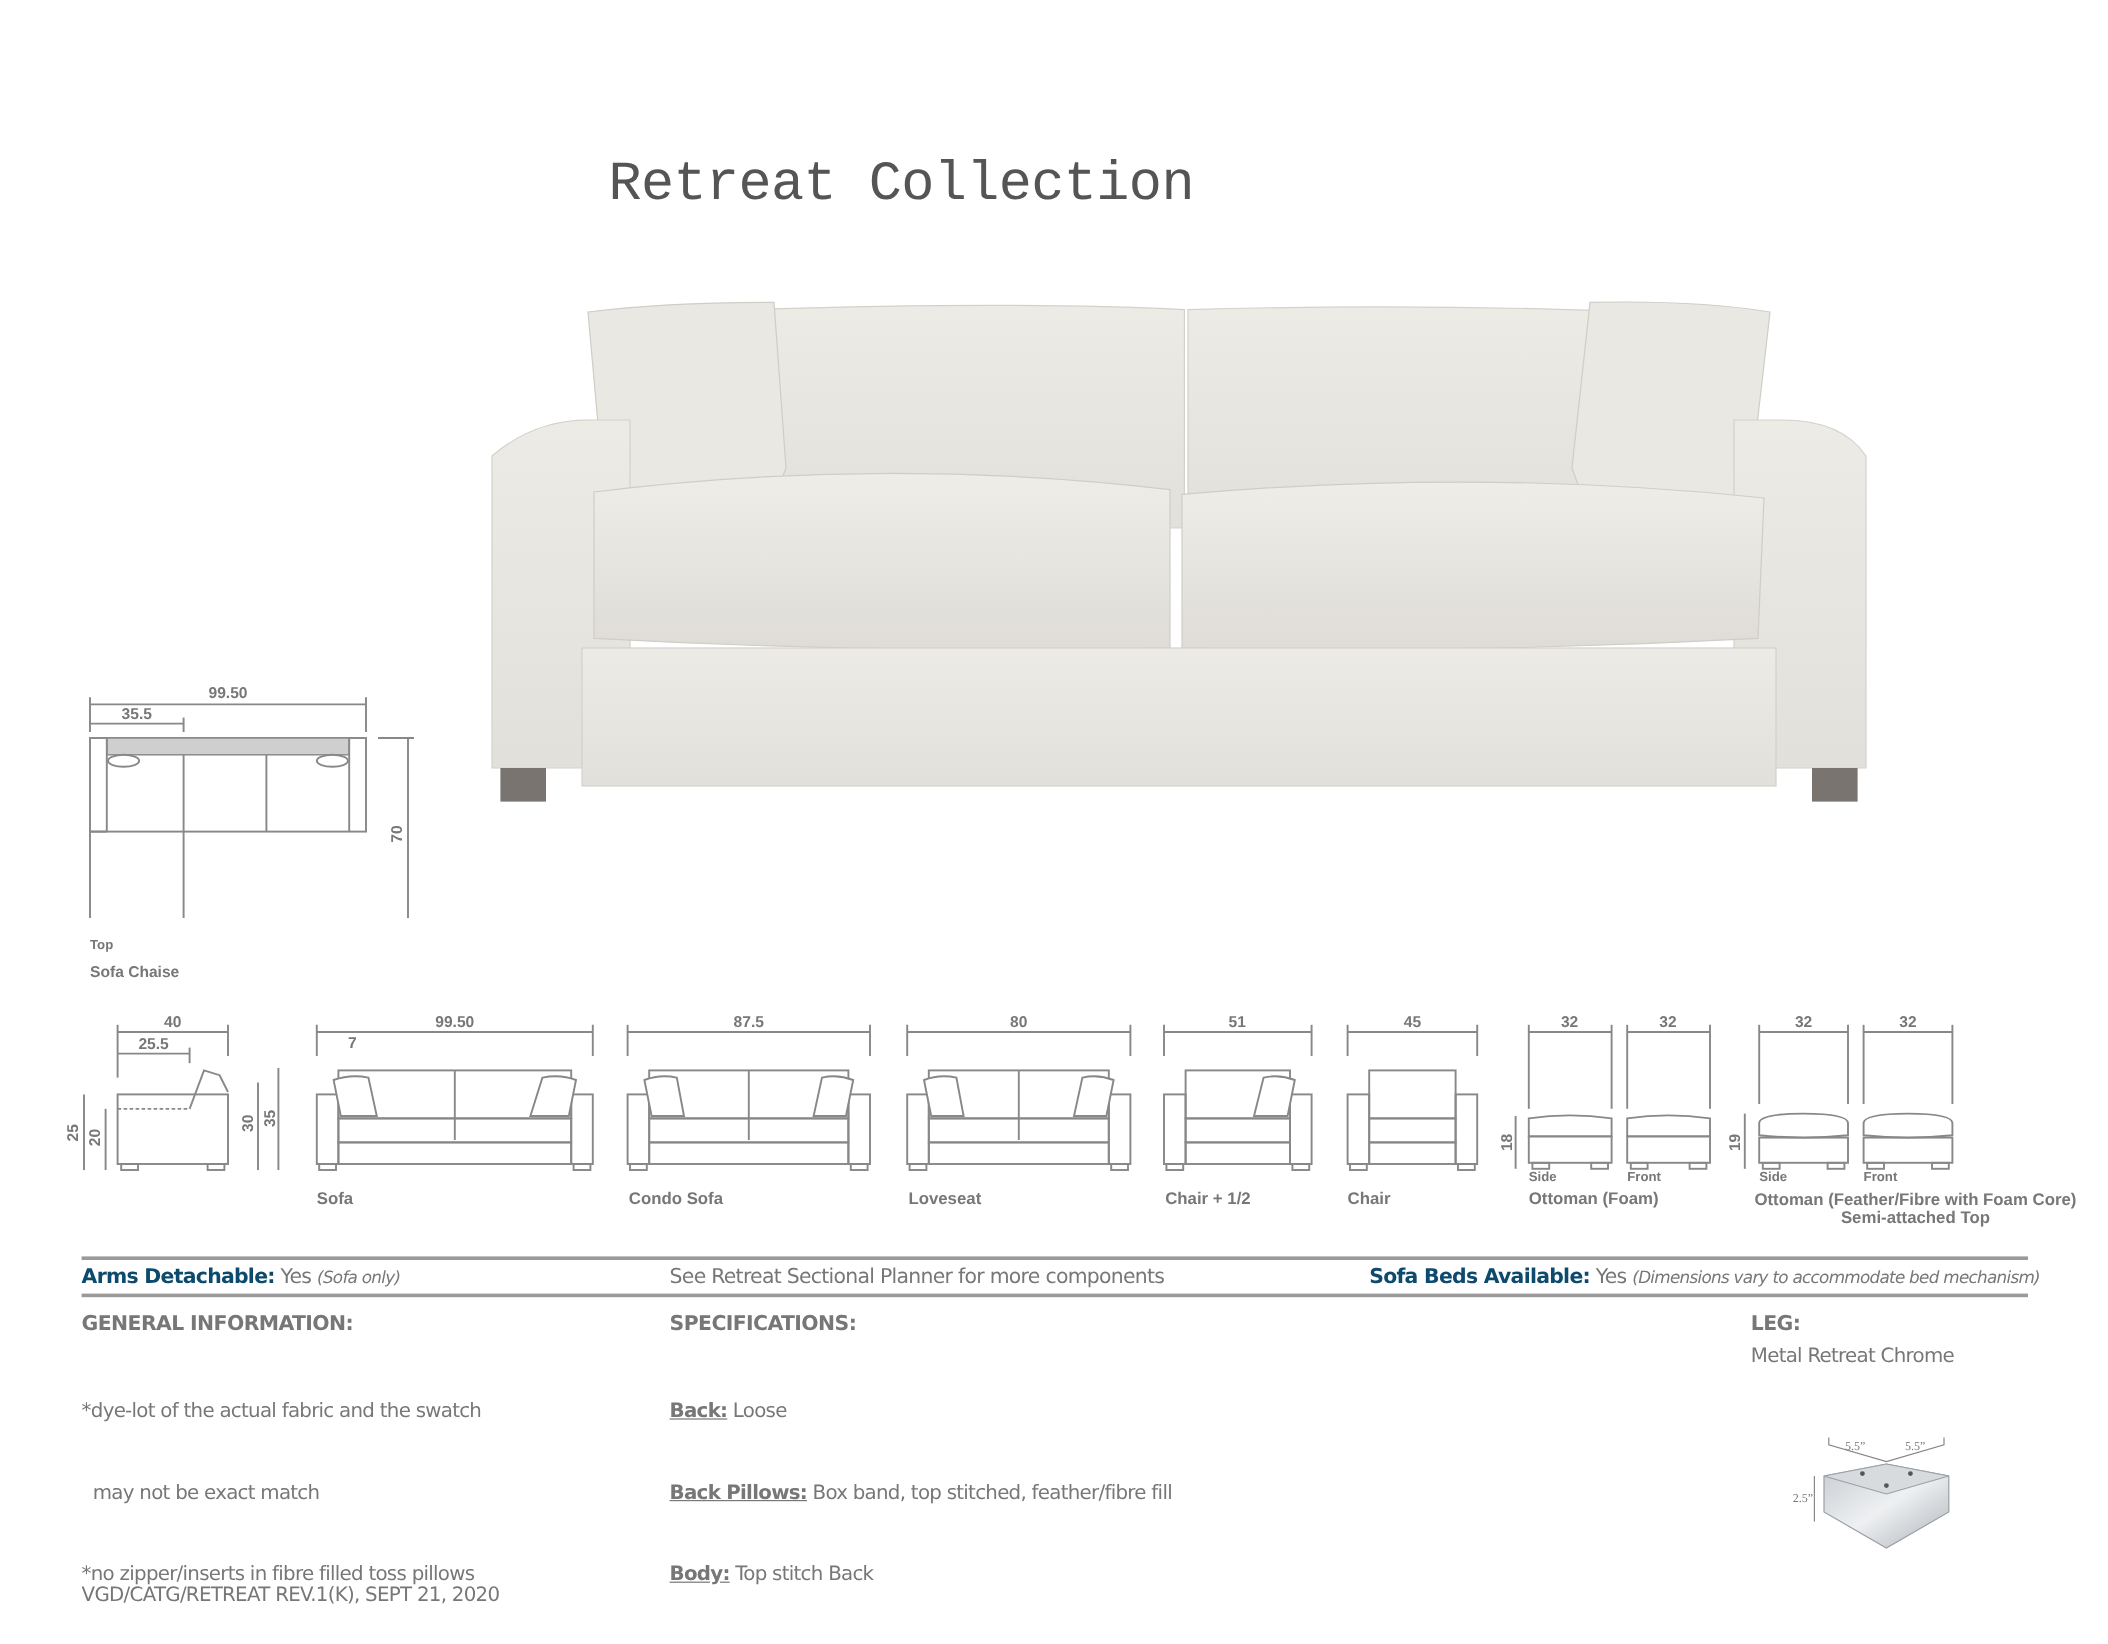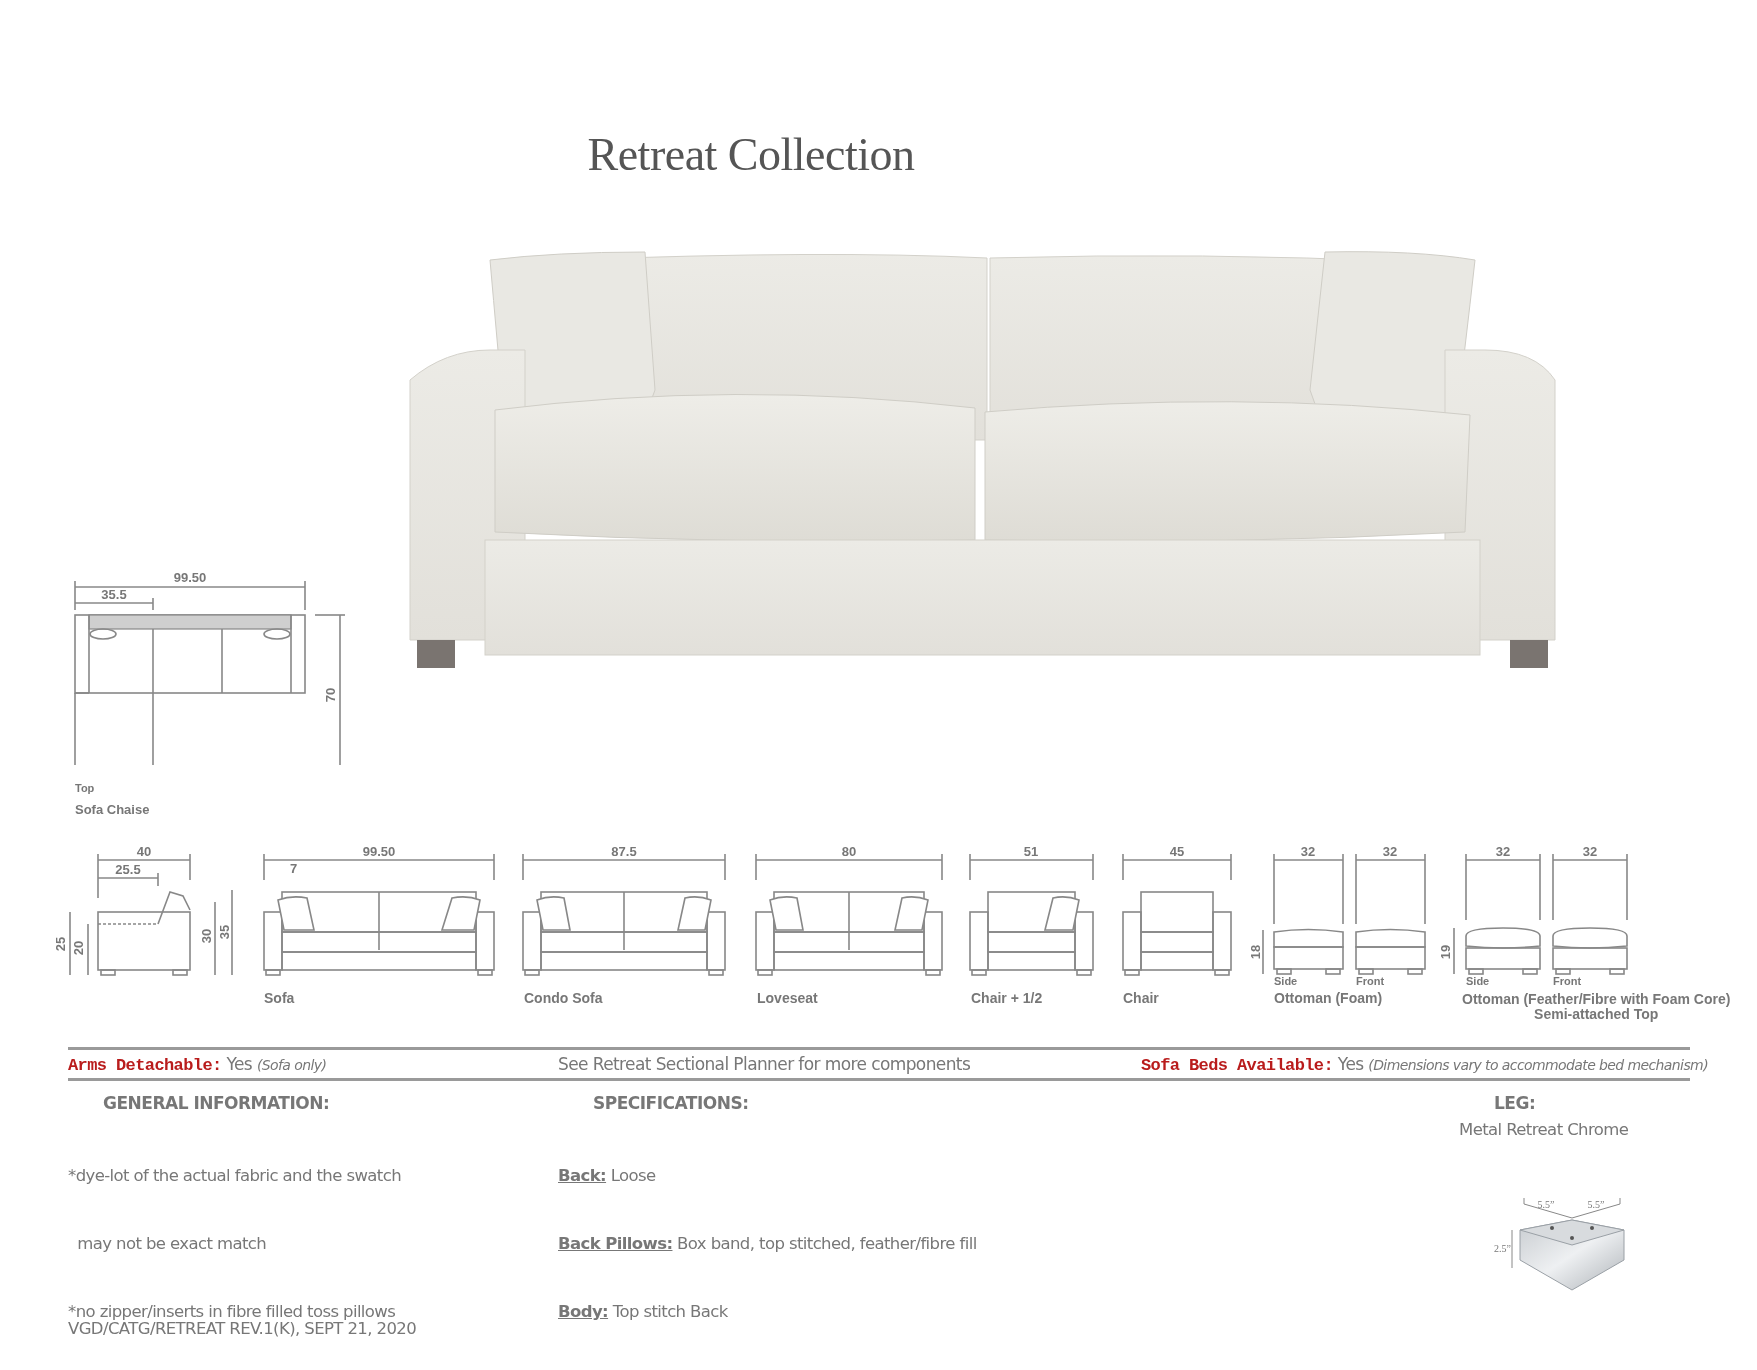--- a/index.html
+++ b/index.html
@@ -1,26 +1,26 @@
 <!DOCTYPE html>
 <html><head>
 <meta charset="utf-8">
 <style>
   html,body{margin:0;padding:0;background:#fff;}
   body{width:1757px;height:1370px;position:relative;overflow:hidden;font-family:"Liberation Sans",sans-serif;color:#666;}
   .abs{position:absolute;}
-  .title{left:0;width:1502px;top:128px;text-align:center;font-size:46px;color:#555;font-family:Liberation Serif, serif;letter-spacing:-0.5px;}
+  .title{left:0;width:1502px;top:128px;text-align:center;font-size:46px;color:#555;font-family:Liberation Mono, monospace;letter-spacing:-0.5px;}
   .dimtxt{font-family:"Liberation Sans",sans-serif;font-weight:bold;font-size:13px;fill:#777;}
   .lbl{font-family:"Liberation Sans",sans-serif;font-weight:bold;font-size:14px;color:#777;text-align:center;}
   .sublbl{font-family:"Liberation Sans",sans-serif;font-weight:bold;font-size:11px;color:#777;}
   .rule{position:absolute;left:68px;width:1622px;height:3px;background:#9a9a9a;}
   .band{top:1054px;font-size:17px;color:#777;font-family:"DejaVu Sans",sans-serif;letter-spacing:-0.6px;}
-  .band b{color:#b91c1c;font-family:Liberation Mono, monospace;}
+  .band b{color:#0c4a6e;}
   .band i{font-size:14px;margin-top:44px;}
-  .sect-h{font-size:17px;font-weight:bold;color:#777;font-family:"DejaVu Sans",sans-serif;letter-spacing:-0.5px;margin-left:35px;}
+  .sect-h{font-size:17px;font-weight:bold;color:#777;font-family:"DejaVu Sans",sans-serif;letter-spacing:-0.5px;}
   .body-t{font-size:16.5px;color:#777;font-family:"DejaVu Sans",sans-serif;line-height:22.8px;letter-spacing:-0.6px;white-space:pre;}
   .body-t b{color:#777;text-decoration:underline;}
   svg .ln{stroke:#888;stroke-width:1.6;fill:none;}
   svg .lnf{stroke:#888;stroke-width:1.6;fill:#fff;}
 </style>
 </head>
 <body>
 
 <div class="abs title">Retreat Collection</div>
 

